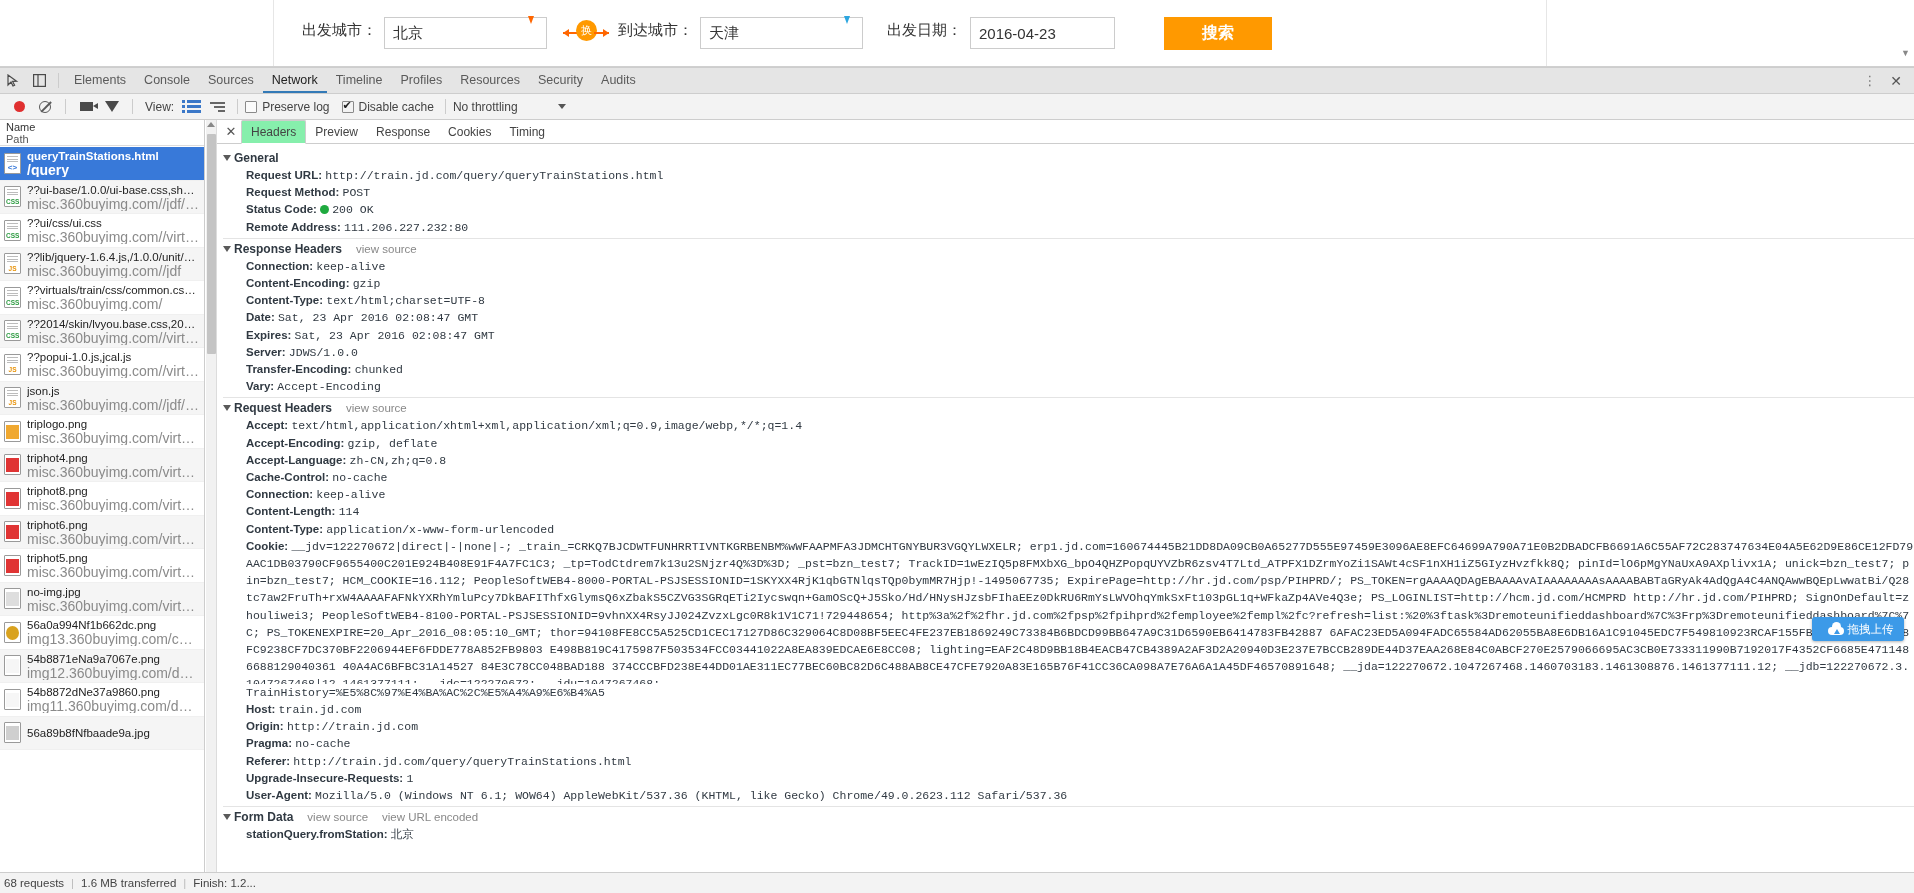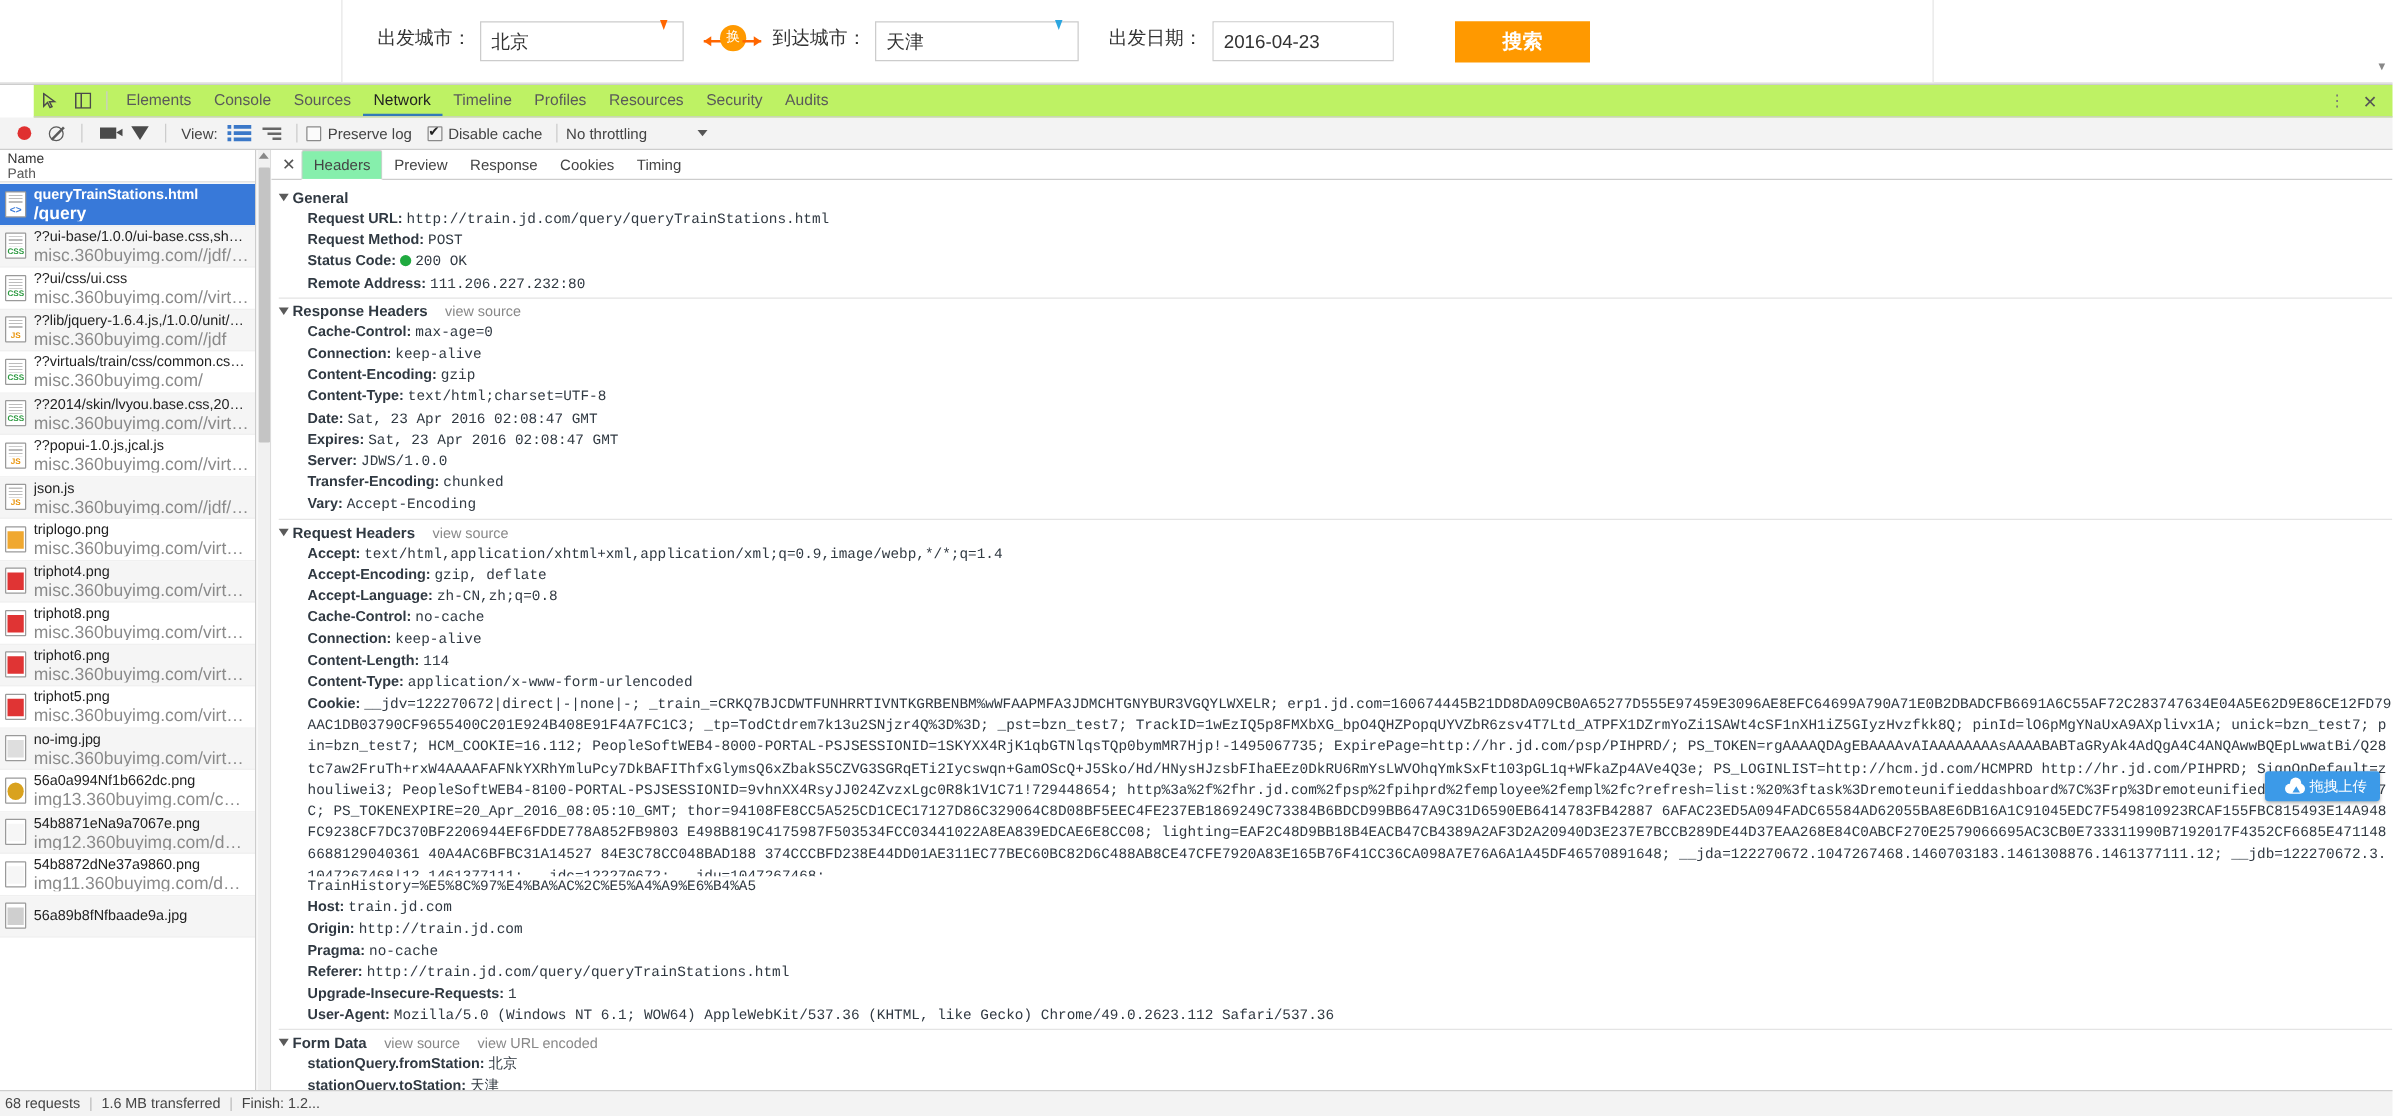--- a/index.html
+++ b/index.html
@@ -127,23 +127,23 @@
     background: #fff;
     border-top: 1px solid #cdcdcd;
     font-size: 12px;
     color: #303942;
   }
 
   
   #dt-tabbar {
     position: relative;
     height: 26px;
-    background: #bef264;
+    background: #e5e5e5;
     border-bottom: 1px solid #cdcdcd;
-    display: flex; align-items: center; margin-left: 27px;
+    display: flex; align-items: center;
   }
   .dt-icon-btn {
     width: 26px; height: 24px;
     display: flex; align-items: center; justify-content: center;
     cursor: pointer;
   }
   #dt-tabbar .sep {
     width: 1px; height: 15px; background: #ccc; margin: 0 6px;
   }
   .dt-tab {
@@ -752,21 +752,20 @@
         </div>
         <div class="kv"><span class="k">Request URL:</span> <span class="v">http://train.jd.com/query/queryTrainStations.html</span></div>
         <div class="kv"><span class="k">Request Method:</span> <span class="v">POST</span></div>
         <div class="kv"><span class="k">Status Code:</span> <span class="status-dot"></span><span class="v">200 OK</span></div>
         <div class="kv"><span class="k">Remote Address:</span> <span class="v">111.206.227.232:80</span></div>
 
         <div class="sec-header">
           <span><span class="tri"></span><span>Response Headers</span></span>
           <span class="view-source">view source</span>
         </div>
-        <div class="kv"><span class="k">Cache-Control:</span> <span class="v">max-age=0</span></div>
         <div class="kv"><span class="k">Connection:</span> <span class="v">keep-alive</span></div>
         <div class="kv"><span class="k">Content-Encoding:</span> <span class="v">gzip</span></div>
         <div class="kv"><span class="k">Content-Type:</span> <span class="v">text/html;charset=UTF-8</span></div>
         <div class="kv"><span class="k">Date:</span> <span class="v">Sat, 23 Apr 2016 02:08:47 GMT</span></div>
         <div class="kv"><span class="k">Expires:</span> <span class="v">Sat, 23 Apr 2016 02:08:47 GMT</span></div>
         <div class="kv"><span class="k">Server:</span> <span class="v">JDWS/1.0.0</span></div>
         <div class="kv"><span class="k">Transfer-Encoding:</span> <span class="v">chunked</span></div>
         <div class="kv"><span class="k">Vary:</span> <span class="v">Accept-Encoding</span></div>
 
         <div class="sec-header">
@@ -790,21 +789,20 @@
         <div class="kv"><span class="k">Referer:</span> <span class="v">http://train.jd.com/query/queryTrainStations.html</span></div>
         <div class="kv"><span class="k">Upgrade-Insecure-Requests:</span> <span class="v">1</span></div>
         <div class="kv"><span class="k">User-Agent:</span> <span class="v">Mozilla/5.0 (Windows NT 6.1; WOW64) AppleWebKit/537.36 (KHTML, like Gecko) Chrome/49.0.2623.112 Safari/537.36</span></div>
 
         <div class="sec-header">
           <span><span class="tri"></span><span>Form Data</span></span>
           <span class="view-source">view source</span>
           <span class="view-source">view URL encoded</span>
         </div>
         <div class="kv"><span class="k">stationQuery.fromStation:</span> <span class="v">北京</span></div>
-        <div class="kv"><span class="k">stationQuery.toStation:</span> <span class="v">天津</span></div>
         <div class="kv"> </div>
 
       </div>
 
       <div id="upload-widget">
         <span class="cloud">
             <span class="arrow-up"></span>
           </span>
         <span>拖拽上传</span>
       </div>

